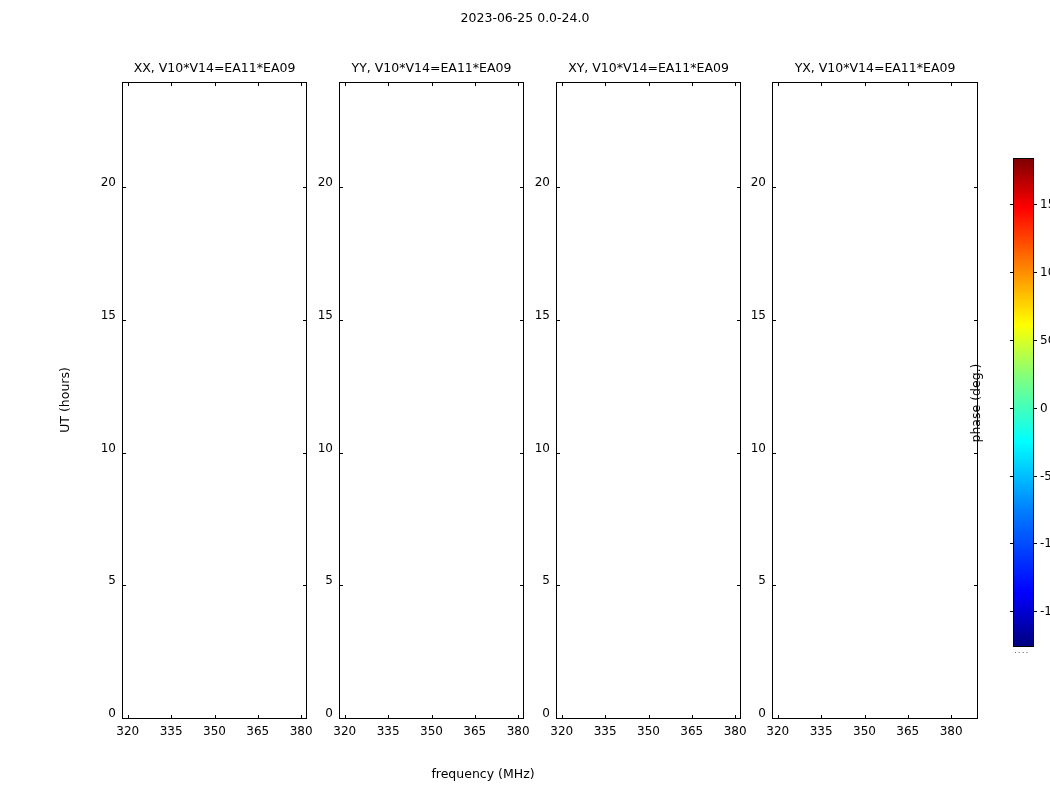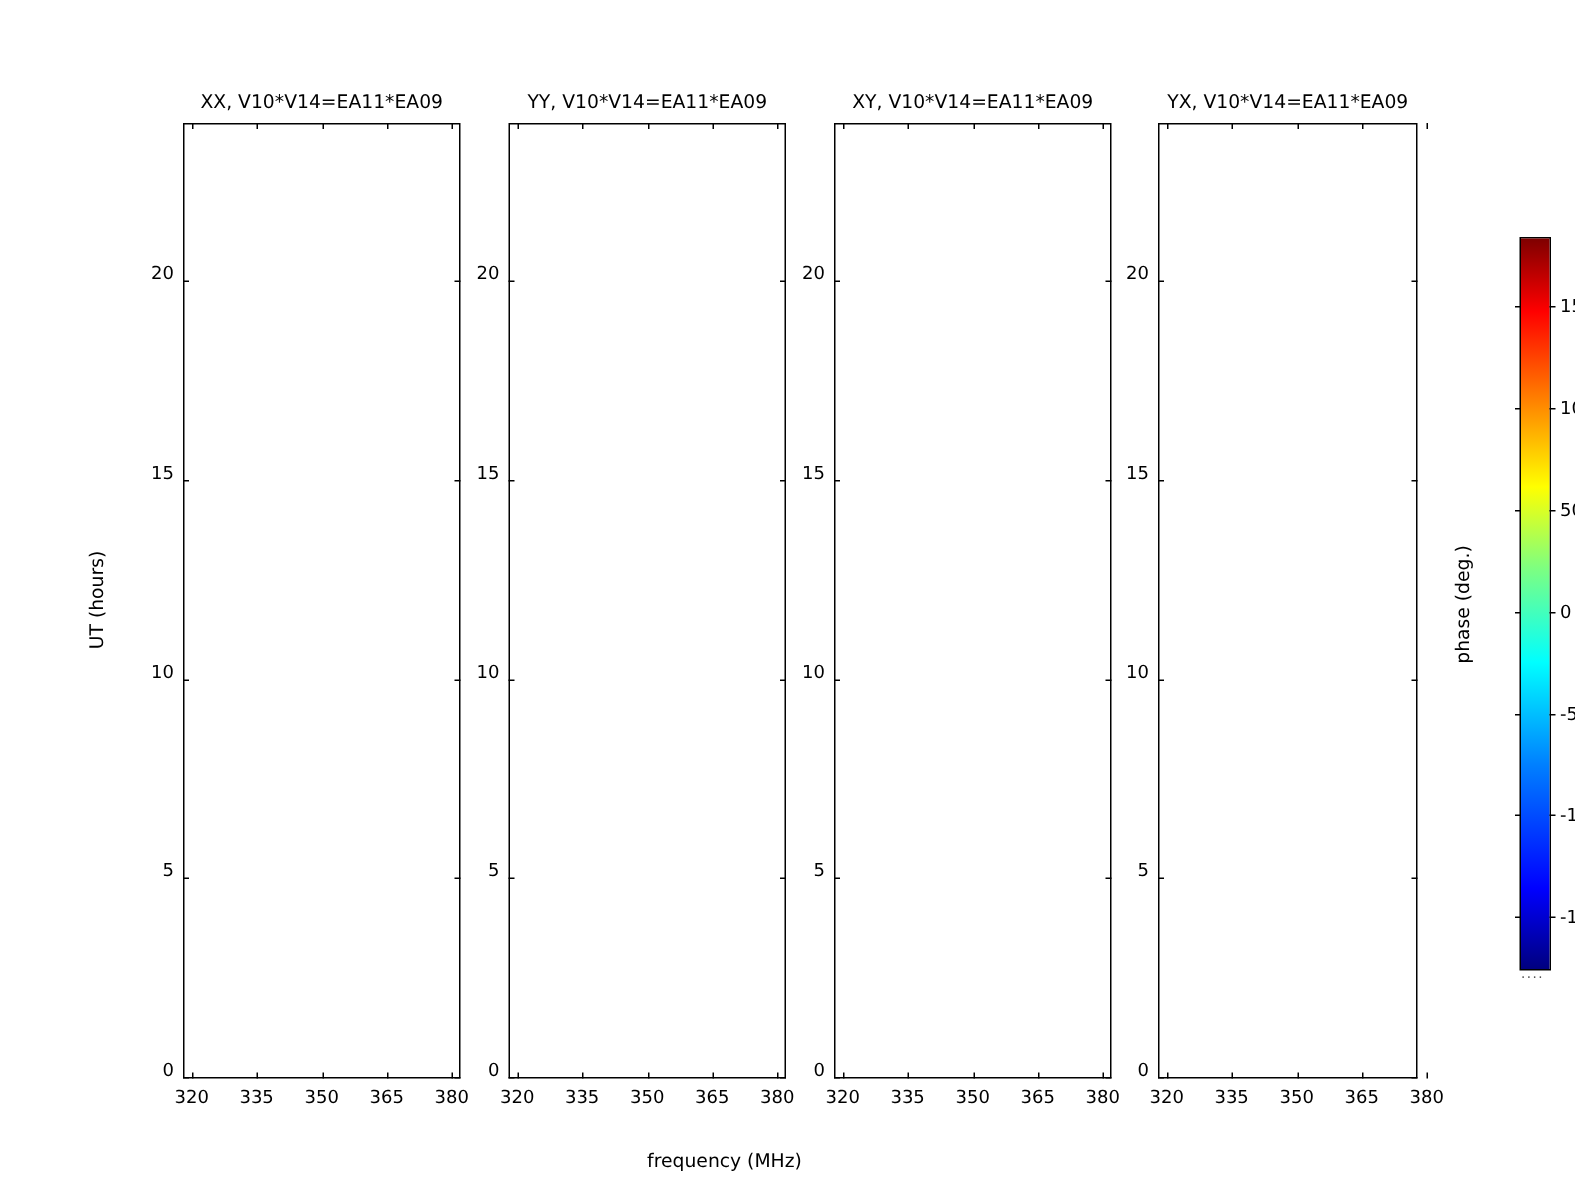--- a/index.html
+++ b/index.html
@@ -174,20 +174,21 @@
     font-size: 9px;
     color: #555555;
     letter-spacing: 1px;
   }
 </style>
 </head>
 <body>
 
 <div id="figure">
 
+  <div class="suptitle">2023-06-25 0.0-24.0</div>
 
   <div class="panel" id="panel-0" style="left:122px; width:185px;">
     <div class="title">XX, V10*V14=EA11*EA09</div>
     <div class="axes"></div>
 
     <div class="tick tick-y-left" style="bottom:0px;"></div>
     <div class="tick tick-y-right" style="bottom:0px;"></div>
     <div class="ylabel-tick" style="bottom:0px; margin-bottom:-6px;">0</div>
 
     <div class="tick tick-y-left" style="bottom:132.7px;"></div>
@@ -310,21 +311,21 @@
 
     <div class="tick tick-x" style="left:135.8px;"></div>
     <div class="tick tick-x-top" style="left:135.8px;"></div>
     <div class="xlabel-tick" style="left:135.8px;">365</div>
 
     <div class="tick tick-x" style="left:179.2px;"></div>
     <div class="tick tick-x-top" style="left:179.2px;"></div>
     <div class="xlabel-tick" style="left:179.2px;">380</div>
   </div>
 
-  <div class="panel" id="panel-3" style="left:772px; width:173px;">
+  <div class="panel" id="panel-3" style="left:772px; width:206px;">
     <div class="title">YX, V10*V14=EA11*EA09</div>
     <div class="axes"></div>
 
     <div class="tick tick-y-left" style="bottom:0px;"></div>
     <div class="tick tick-y-right" style="bottom:0px;"></div>
     <div class="ylabel-tick" style="bottom:0px; margin-bottom:-6px;">0</div>
 
     <div class="tick tick-y-left" style="bottom:132.7px;"></div>
     <div class="tick tick-y-right" style="bottom:132.7px;"></div>
     <div class="ylabel-tick" style="bottom:132.7px; margin-bottom:-6px;">5</div>

